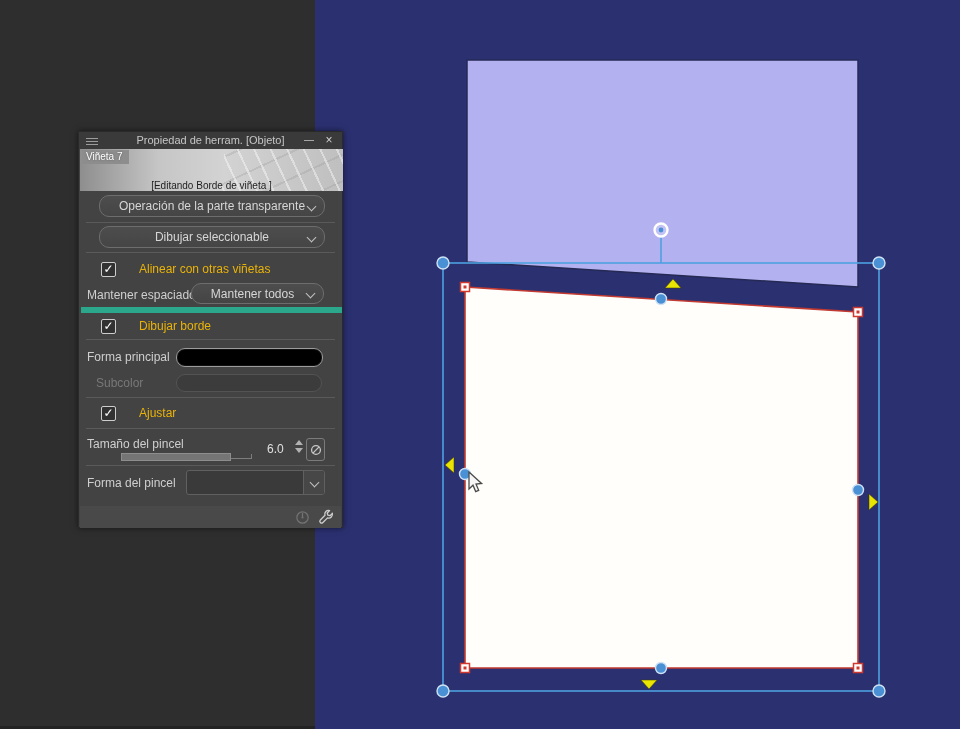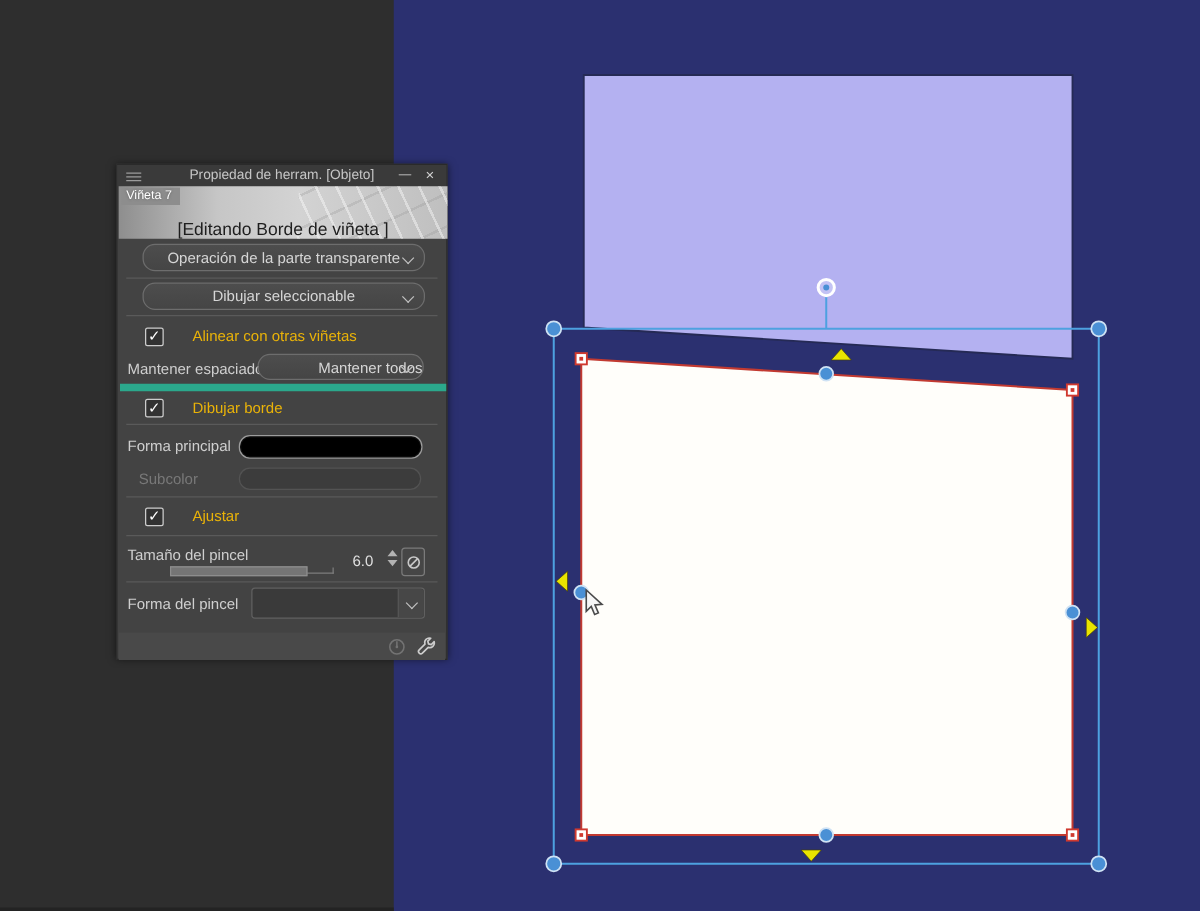--- a/index.html
+++ b/index.html
@@ -12,21 +12,21 @@
   
   .workspace-left{
     position:absolute;left:0;top:0;width:315px;height:729px;
     background:#2e2e2e;border-bottom:3px solid #232323;box-sizing:border-box;
   }
   
   svg.canvas{position:absolute;left:0;top:0;z-index:1;}
 
   
   .panel{
-    position:absolute;left:93px;top:131px;width:265px;height:397px;z-index:5;
+    position:absolute;left:78px;top:131px;width:265px;height:397px;z-index:5;
     background:#434343;border:1px solid #2a2a2a;box-sizing:border-box;
     box-shadow:0 0 6px rgba(0,0,0,.55);
     color:#cfcfcf;font-size:12px;
   }
   .titlebar{position:absolute;left:0;top:0;width:100%;height:17px;background:#3a3a3a;}
   .hamburger{position:absolute;left:7px;top:4px;width:12px;height:9px;cursor:pointer;}
   .hamburger i{display:block;height:1px;background:#9c9c9c;margin-top:2px;}
   .win-title{position:absolute;left:0;right:0;top:2px;text-align:center;font-size:11px;color:#c6c6c6;}
   .btn-min{position:absolute;right:27px;top:1px;width:12px;height:14px;color:#c6c6c6;font-size:10px;line-height:14px;text-align:center;cursor:pointer;}
   .btn-close{position:absolute;right:7px;top:1px;width:12px;height:14px;color:#d2d2d2;font-size:12px;line-height:14px;text-align:center;cursor:pointer;}
@@ -41,21 +41,21 @@
       repeating-linear-gradient(62deg,transparent 0 13px,rgba(255,255,255,.75) 13px 15px),
       repeating-linear-gradient(-28deg,transparent 0 22px,rgba(150,150,150,.5) 22px 24px);
     transform:rotate(3deg);
   }
   .tool-badge{
     position:absolute;left:2px;top:1px;padding:1px 6px 2px 4px;
     background:#8d8d8d;color:#ffffff;font-size:10px;text-shadow:0 0 2px rgba(80,80,80,.8);
   }
   .banner-status{
     position:absolute;left:0;right:0;bottom:0;text-align:center;
-    color:#1e1e1e;font-size:14px;
+    color:#1e1e1e;font-size:10px;
   }
 
   .sep{position:absolute;left:7px;right:7px;height:1px;background:#5a5a5a;}
 
   .dropdown{
     position:absolute;height:22px;box-sizing:border-box;
     background:linear-gradient(#4d4d4d,#454545);
     border:1px solid #6d6d6d;border-radius:10px;
     display:flex;align-items:center;justify-content:center;
     color:#d6d6d6;cursor:pointer;
@@ -191,21 +191,21 @@
     <span class="chev"></span>
   </div>
   <div class="sep" style="top:120px;"></div>
 
   <div class="checkbox-row" style="top:129px;">
     <div class="checkbox">✓</div>
     <span class="cb-label">Alinear con otras viñetas</span>
   </div>
 
   <div class="field-label" style="left:8px;top:156px;">Mantener espaciado</div>
-  <div class="dropdown" style="left:112px;top:151px;width:133px;height:21px;justify-content:flex-end;">
+  <div class="dropdown" style="left:112px;top:151px;width:133px;height:21px;">
     <span style="margin-left:-10px;">Mantener todos</span>
     <span class="chev" style="top:6px;"></span>
   </div>
 
   <div style="position: absolute; left: 2px; top: 175px; width: 261px; height: 6px; background: rgb(43, 168, 140);"></div>
 
   <div class="checkbox-row" style="top:186px;">
     <div class="checkbox">✓</div>
     <span class="cb-label">Dibujar borde</span>
   </div>

